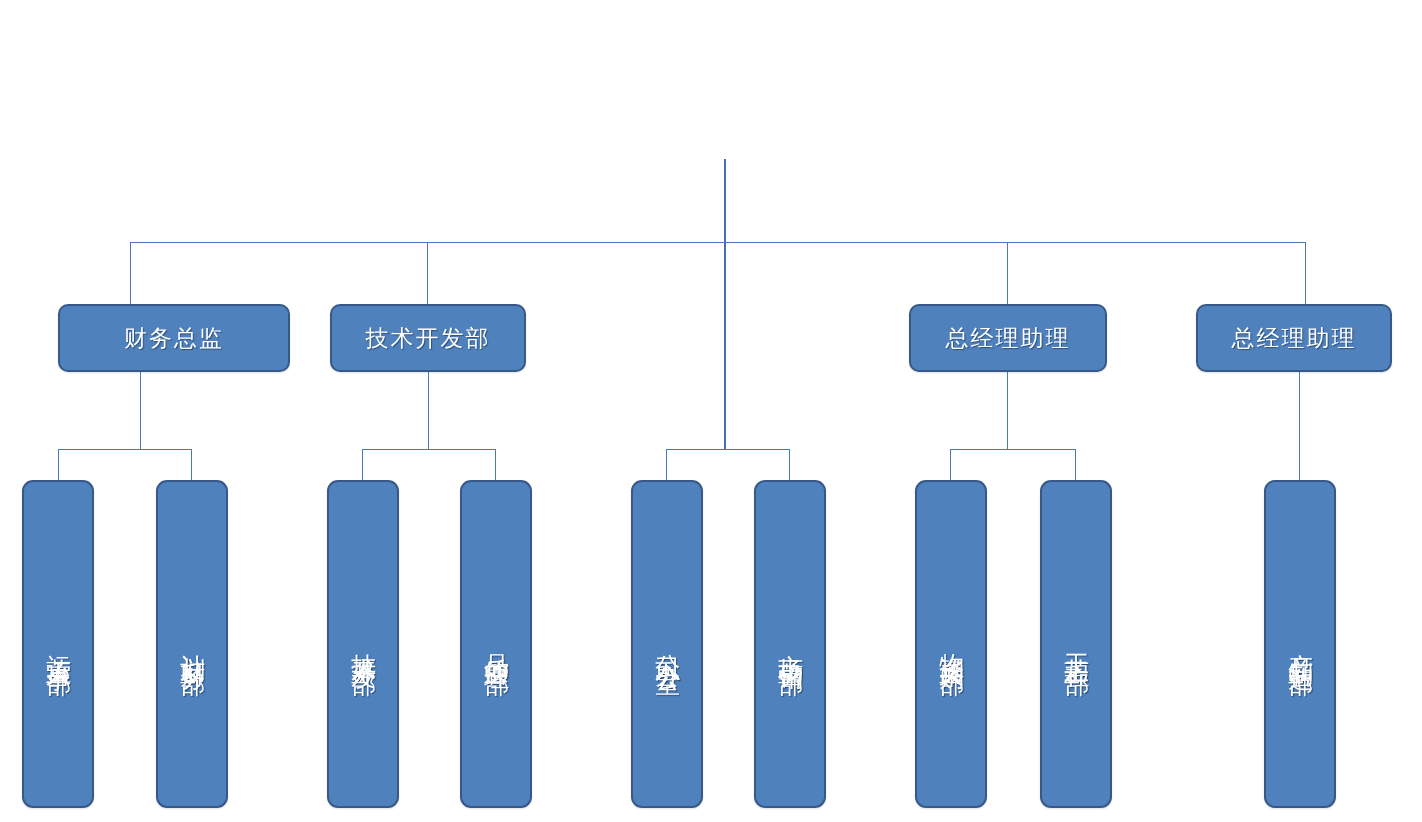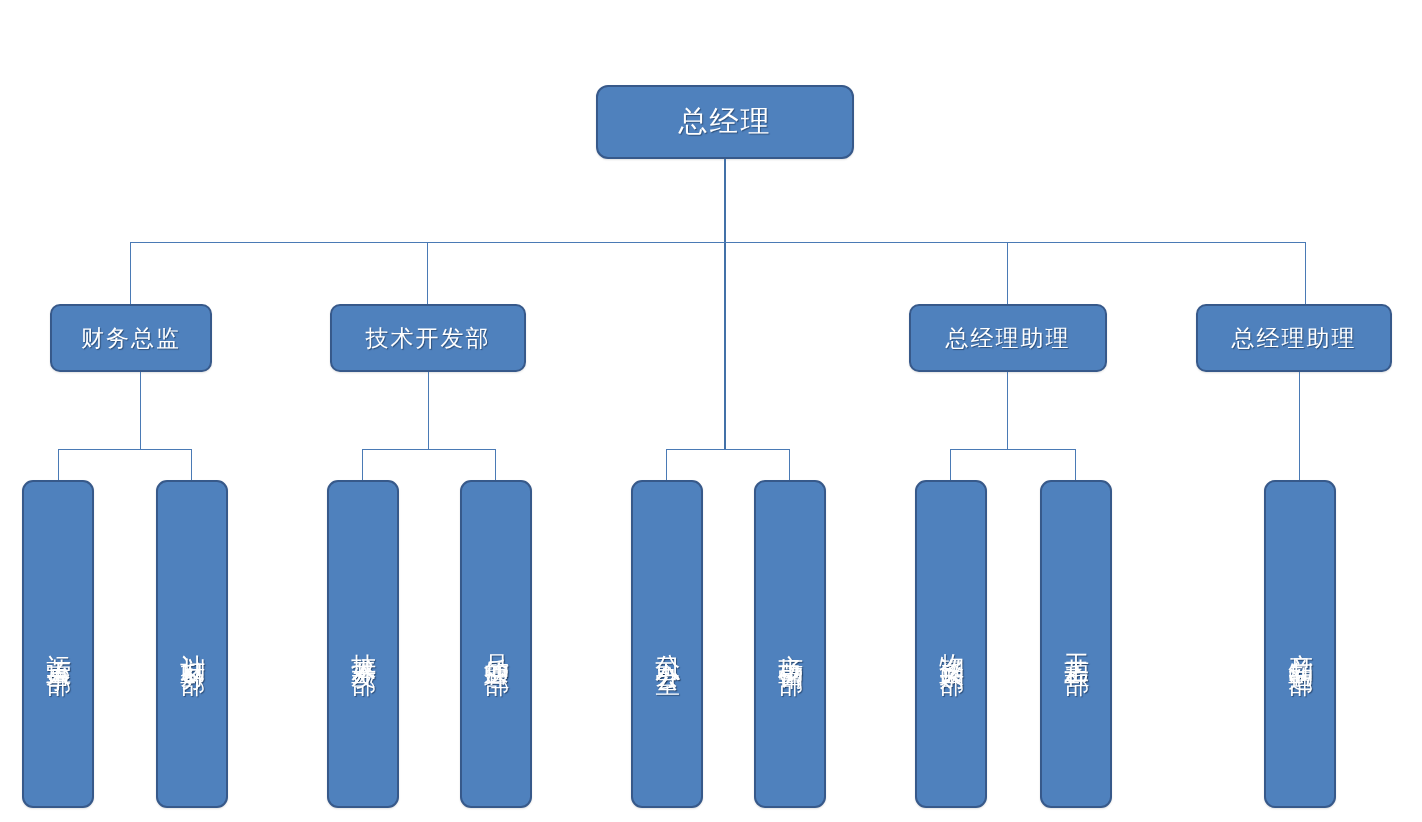--- a/index.html
+++ b/index.html
@@ -62,34 +62,31 @@
     line-height: 1.22;
     letter-spacing: 4px;
     white-space: nowrap;
   }
 </style>
 </head>
 <body>
 
 <div id="canvas">
 
-  <div class="node lvl1" style="left:596px; top:85px; width:258px; height:74px;">
-    <span>总经理</span>
-  </div>
 
   <div class="line trunk" style="left:724px; top:159px; width:2px; height:290px;"></div>
 
   <div class="line h" style="left:130px; top:242px; width:1176px;"></div>
 
   <div class="line v" style="left:130px; top:242px; height:62px;"></div>
   <div class="line v" style="left:427px; top:242px; height:62px;"></div>
   <div class="line v" style="left:1007px; top:242px; height:62px;"></div>
   <div class="line v" style="left:1305px; top:242px; height:62px;"></div>
 
-  <div class="node lvl2" style="left:50px; top:304px; width:162px; height:68px;">
+  <div class="node lvl2" style="left:58px; top:304px; width:232px; height:68px;">
     <span>财务总监</span>
   </div>
   <div class="node lvl2" style="left:330px; top:304px; width:196px; height:68px;">
     <span>技术开发部</span>
   </div>
   <div class="node lvl2" style="left:909px; top:304px; width:198px; height:68px;">
     <span>总经理助理</span>
   </div>
   <div class="node lvl2" style="left:1196px; top:304px; width:196px; height:68px;">
     <span>总经理助理</span>

